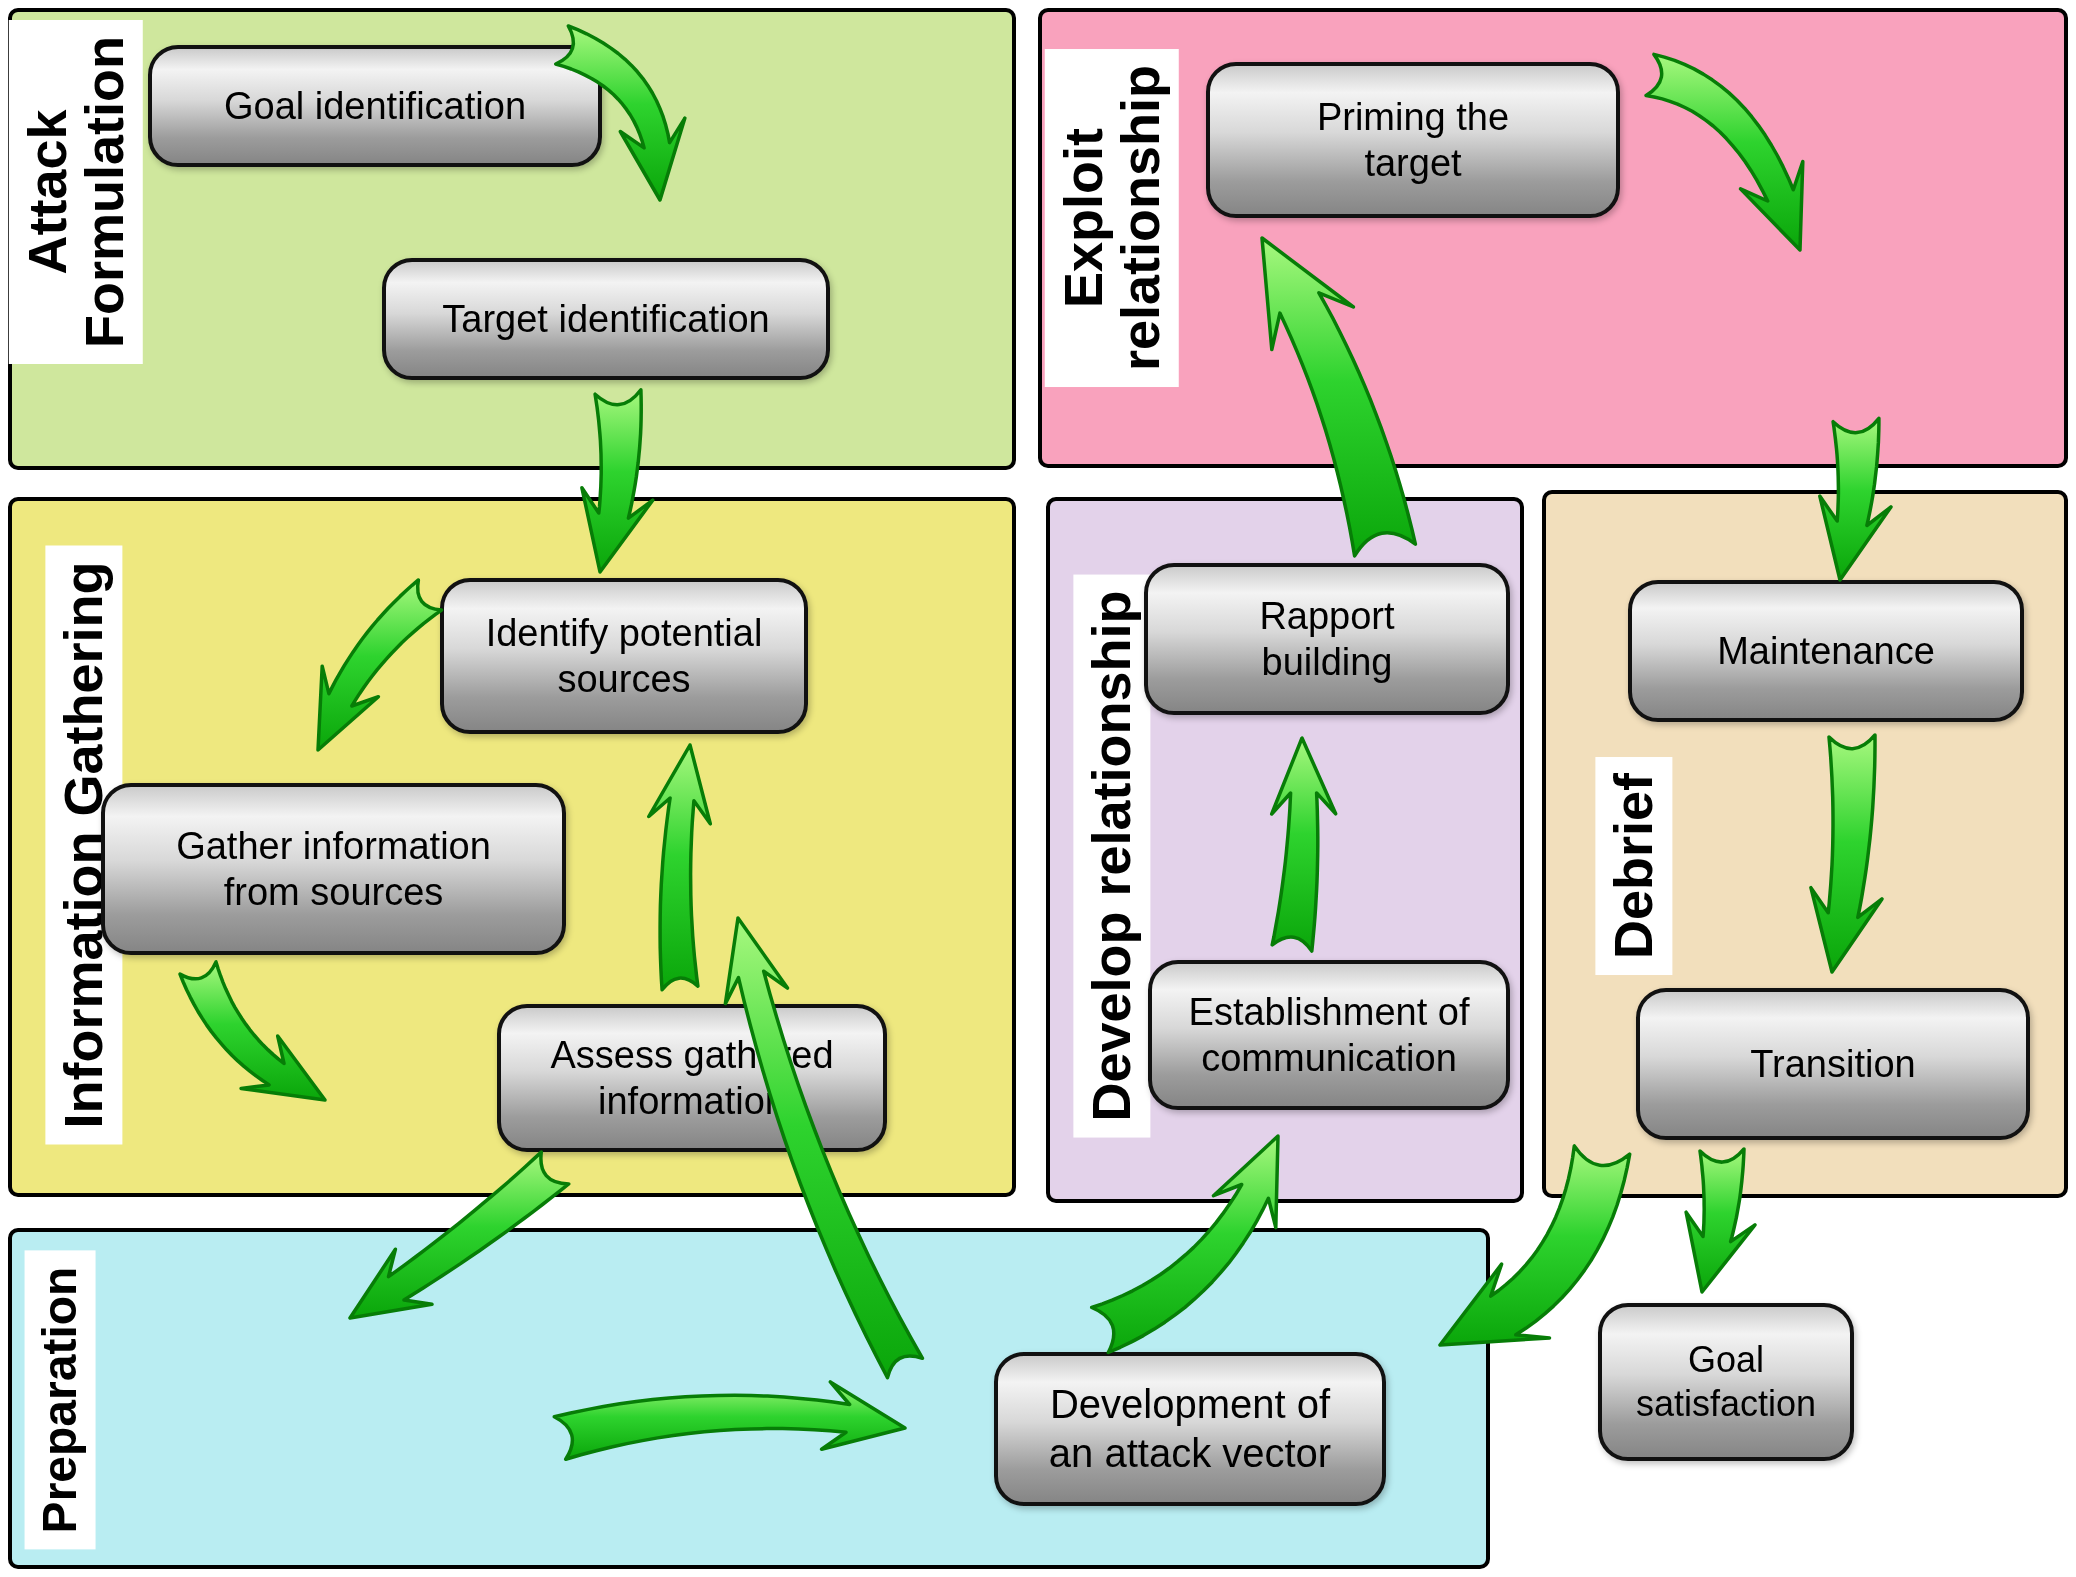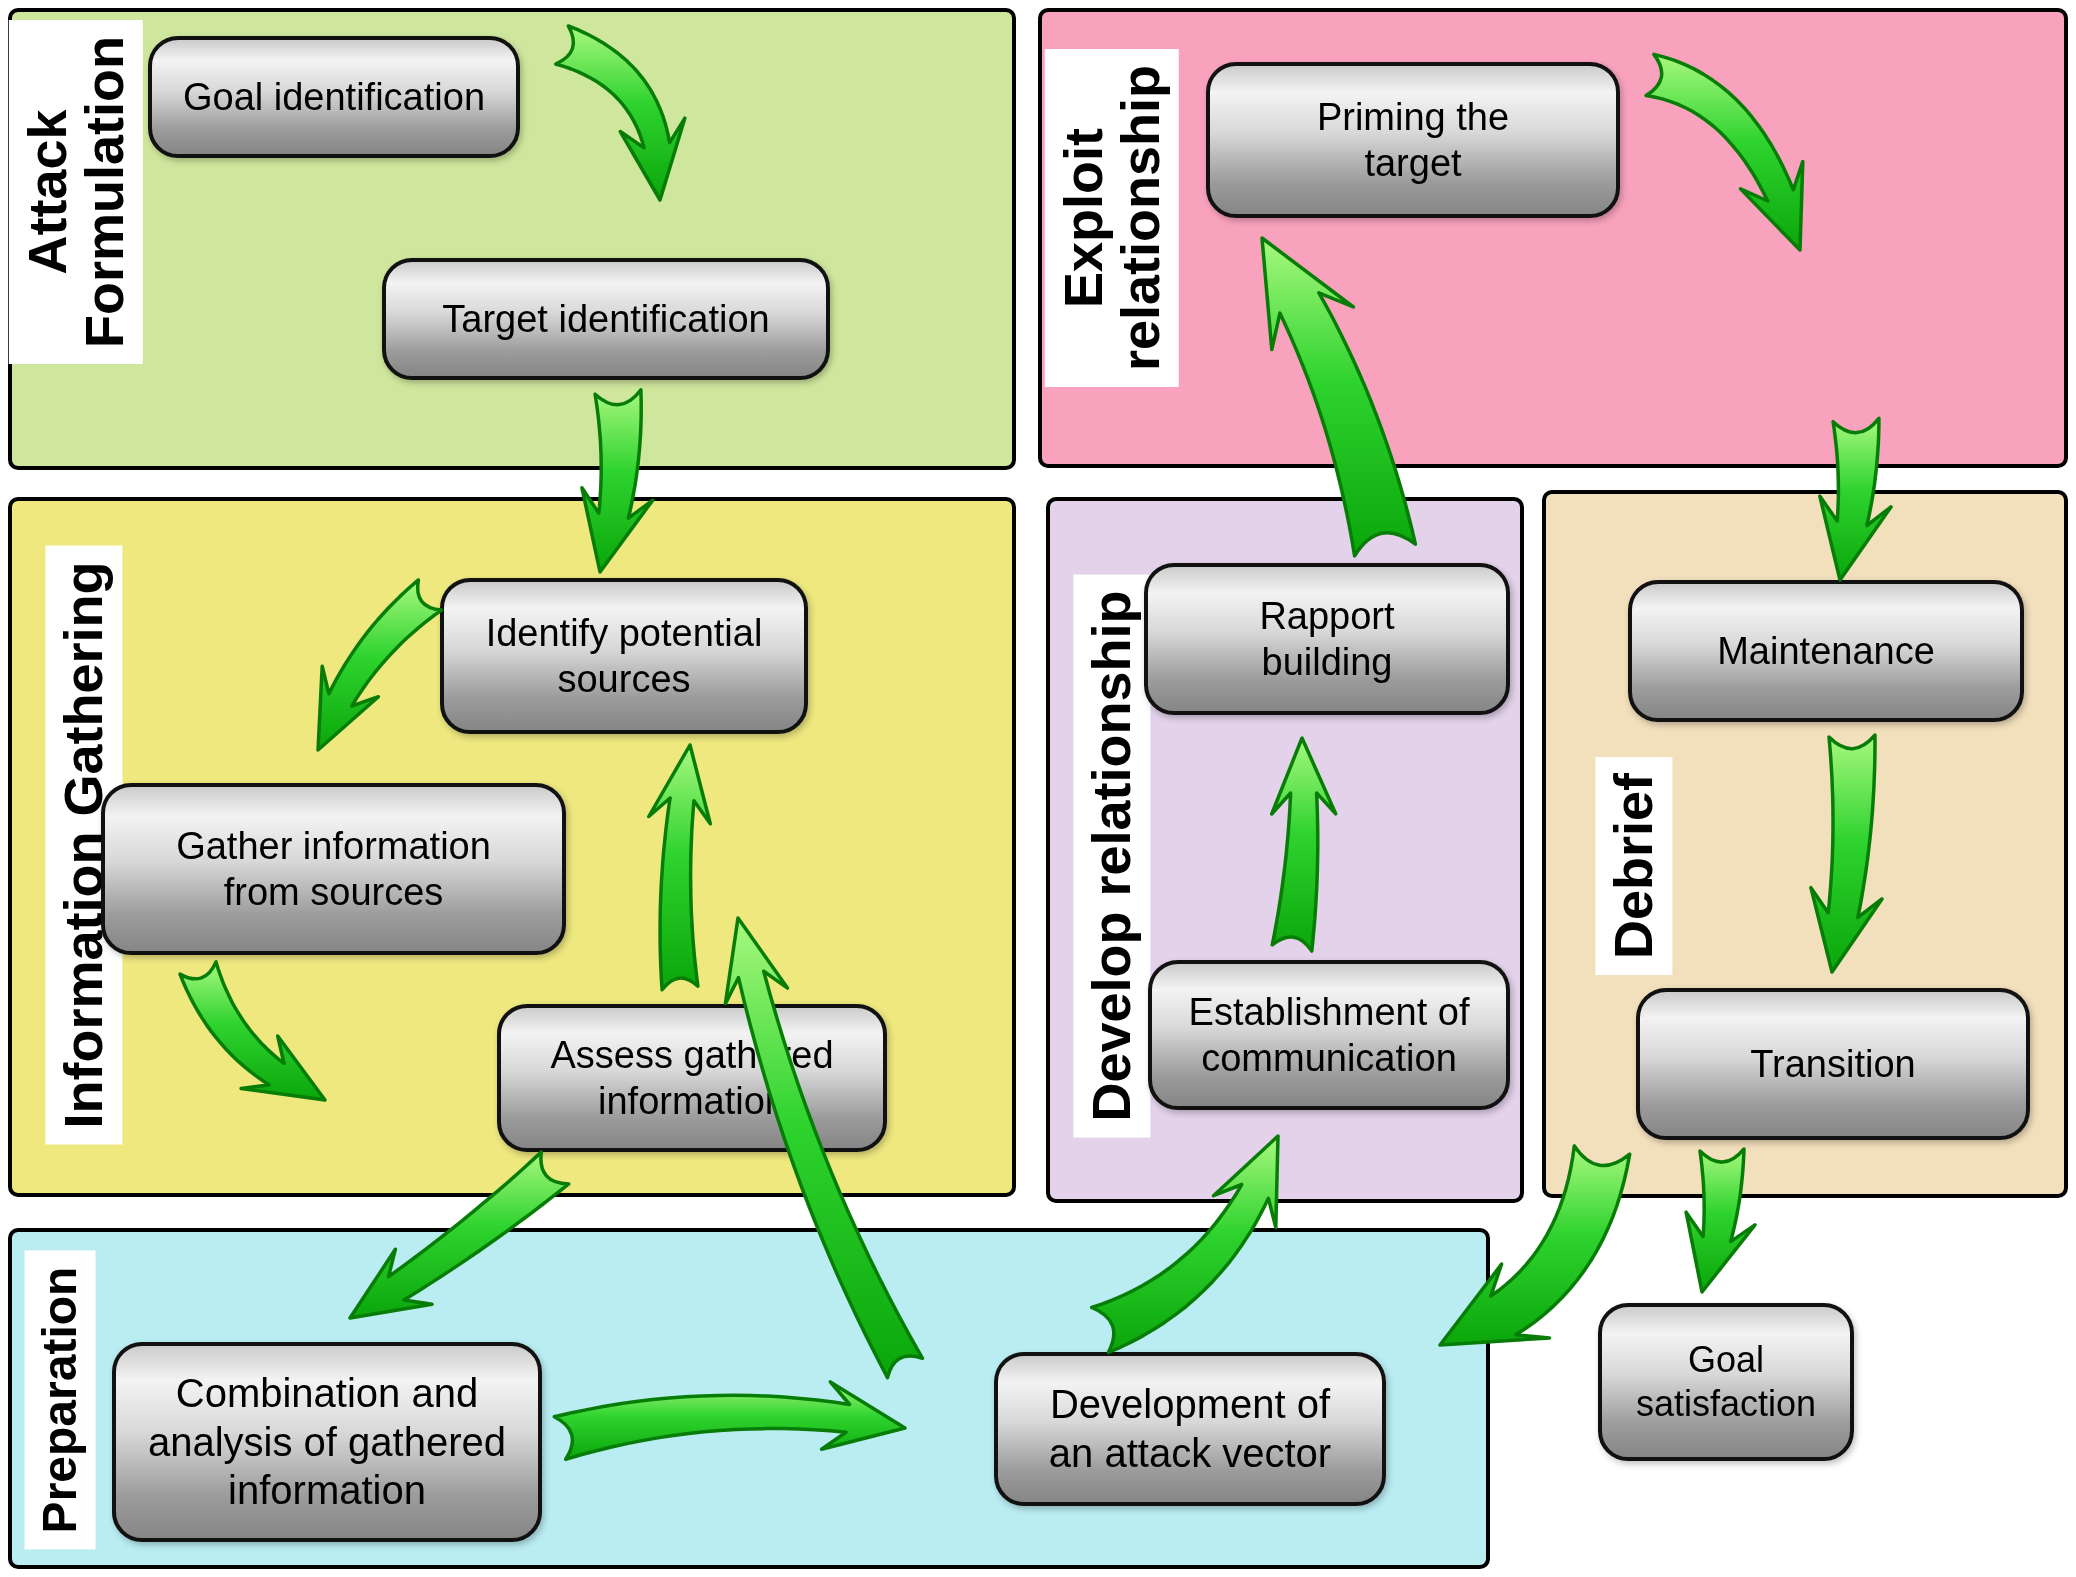--- a/index.html
+++ b/index.html
@@ -59,43 +59,40 @@
   <div class="vlabel" style="left:1112px;top:856px;">
     <span class="ln">Develop relationship</span>
   </div>
   <div class="vlabel" style="left:1634px;top:866px;">
     <span class="ln">Debrief</span>
   </div>
   <div class="vlabel small" style="left:60px;top:1400px;">
     <span class="ln">Preparation</span>
   </div>
 
-  <div class="box" style="left:148px;top:36px;width:372px;height:122px;">
+  <div class="box" style="left:148px;top:45px;width:454px;height:122px;">
     <span>Goal identification</span>
     </div>
 
   <div class="box" style="left:382px;top:258px;width:448px;height:122px;">
     <span>Target identification</span>
     </div>
 
   <div class="box" style="left:440px;top:578px;width:368px;height:156px;padding:0 10px;">
     <span>Identify potential sources</span>
     </div>
 
   <div class="box" style="left:85px;top:783px;width:465px;height:172px;padding:0 40px;margin-left:16px;">
     <span>Gather information from sources</span>
     </div>
 
   <div class="box" style="left:497px;top:1004px;width:390px;height:148px;padding:0 10px;">
     <span>Assess gathered information</span>
     </div>
 
-  <div class="box" style="left:112px;top:1342px;width:430px;height:200px;padding:0 8px;font-size:40px;">
-    <span>Combination and analysis of gathered information</span>
-    </div>
 
   <div class="box" style="left:994px;top:1352px;width:392px;height:154px;padding:0 33px;font-size:40px;">
     <span>Development of an attack vector</span>
     </div>
 
   <div class="box" style="left:1148px;top:960px;width:362px;height:150px;padding:0 6px;">
     <span>Establishment of communication</span>
     </div>
 
   <div class="box" style="left:1144px;top:563px;width:366px;height:152px;padding:0 68px;">

